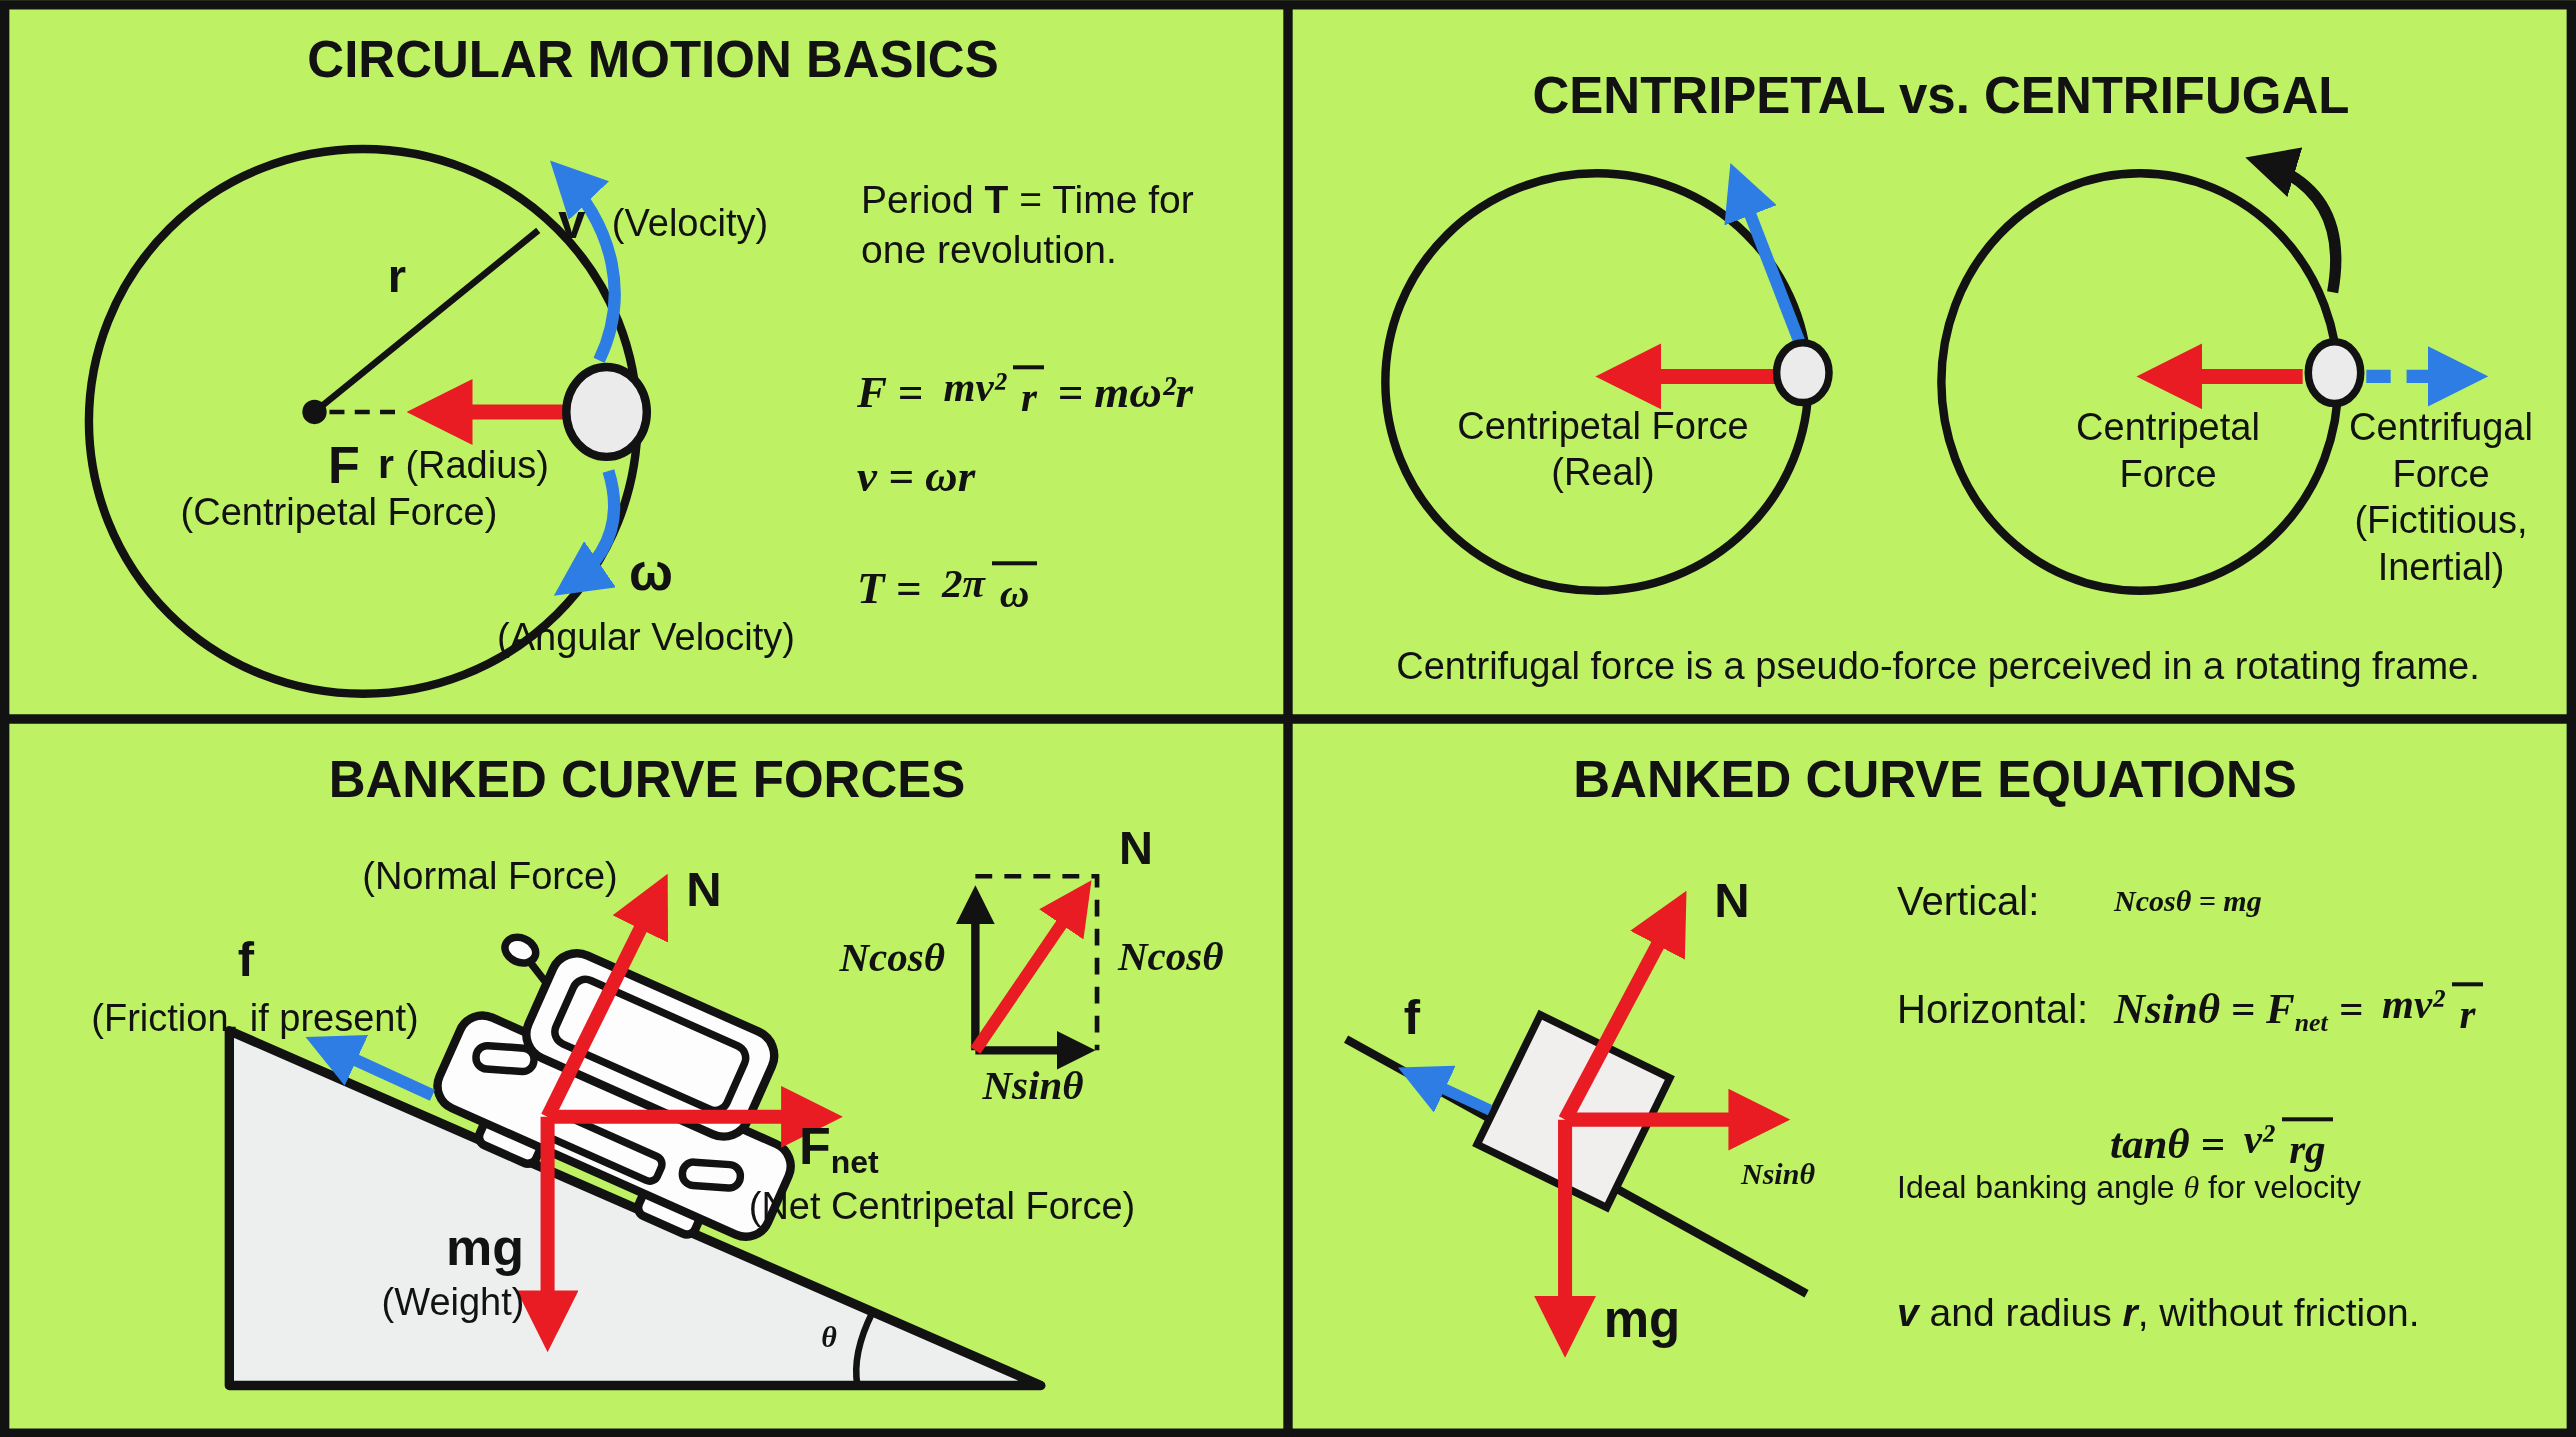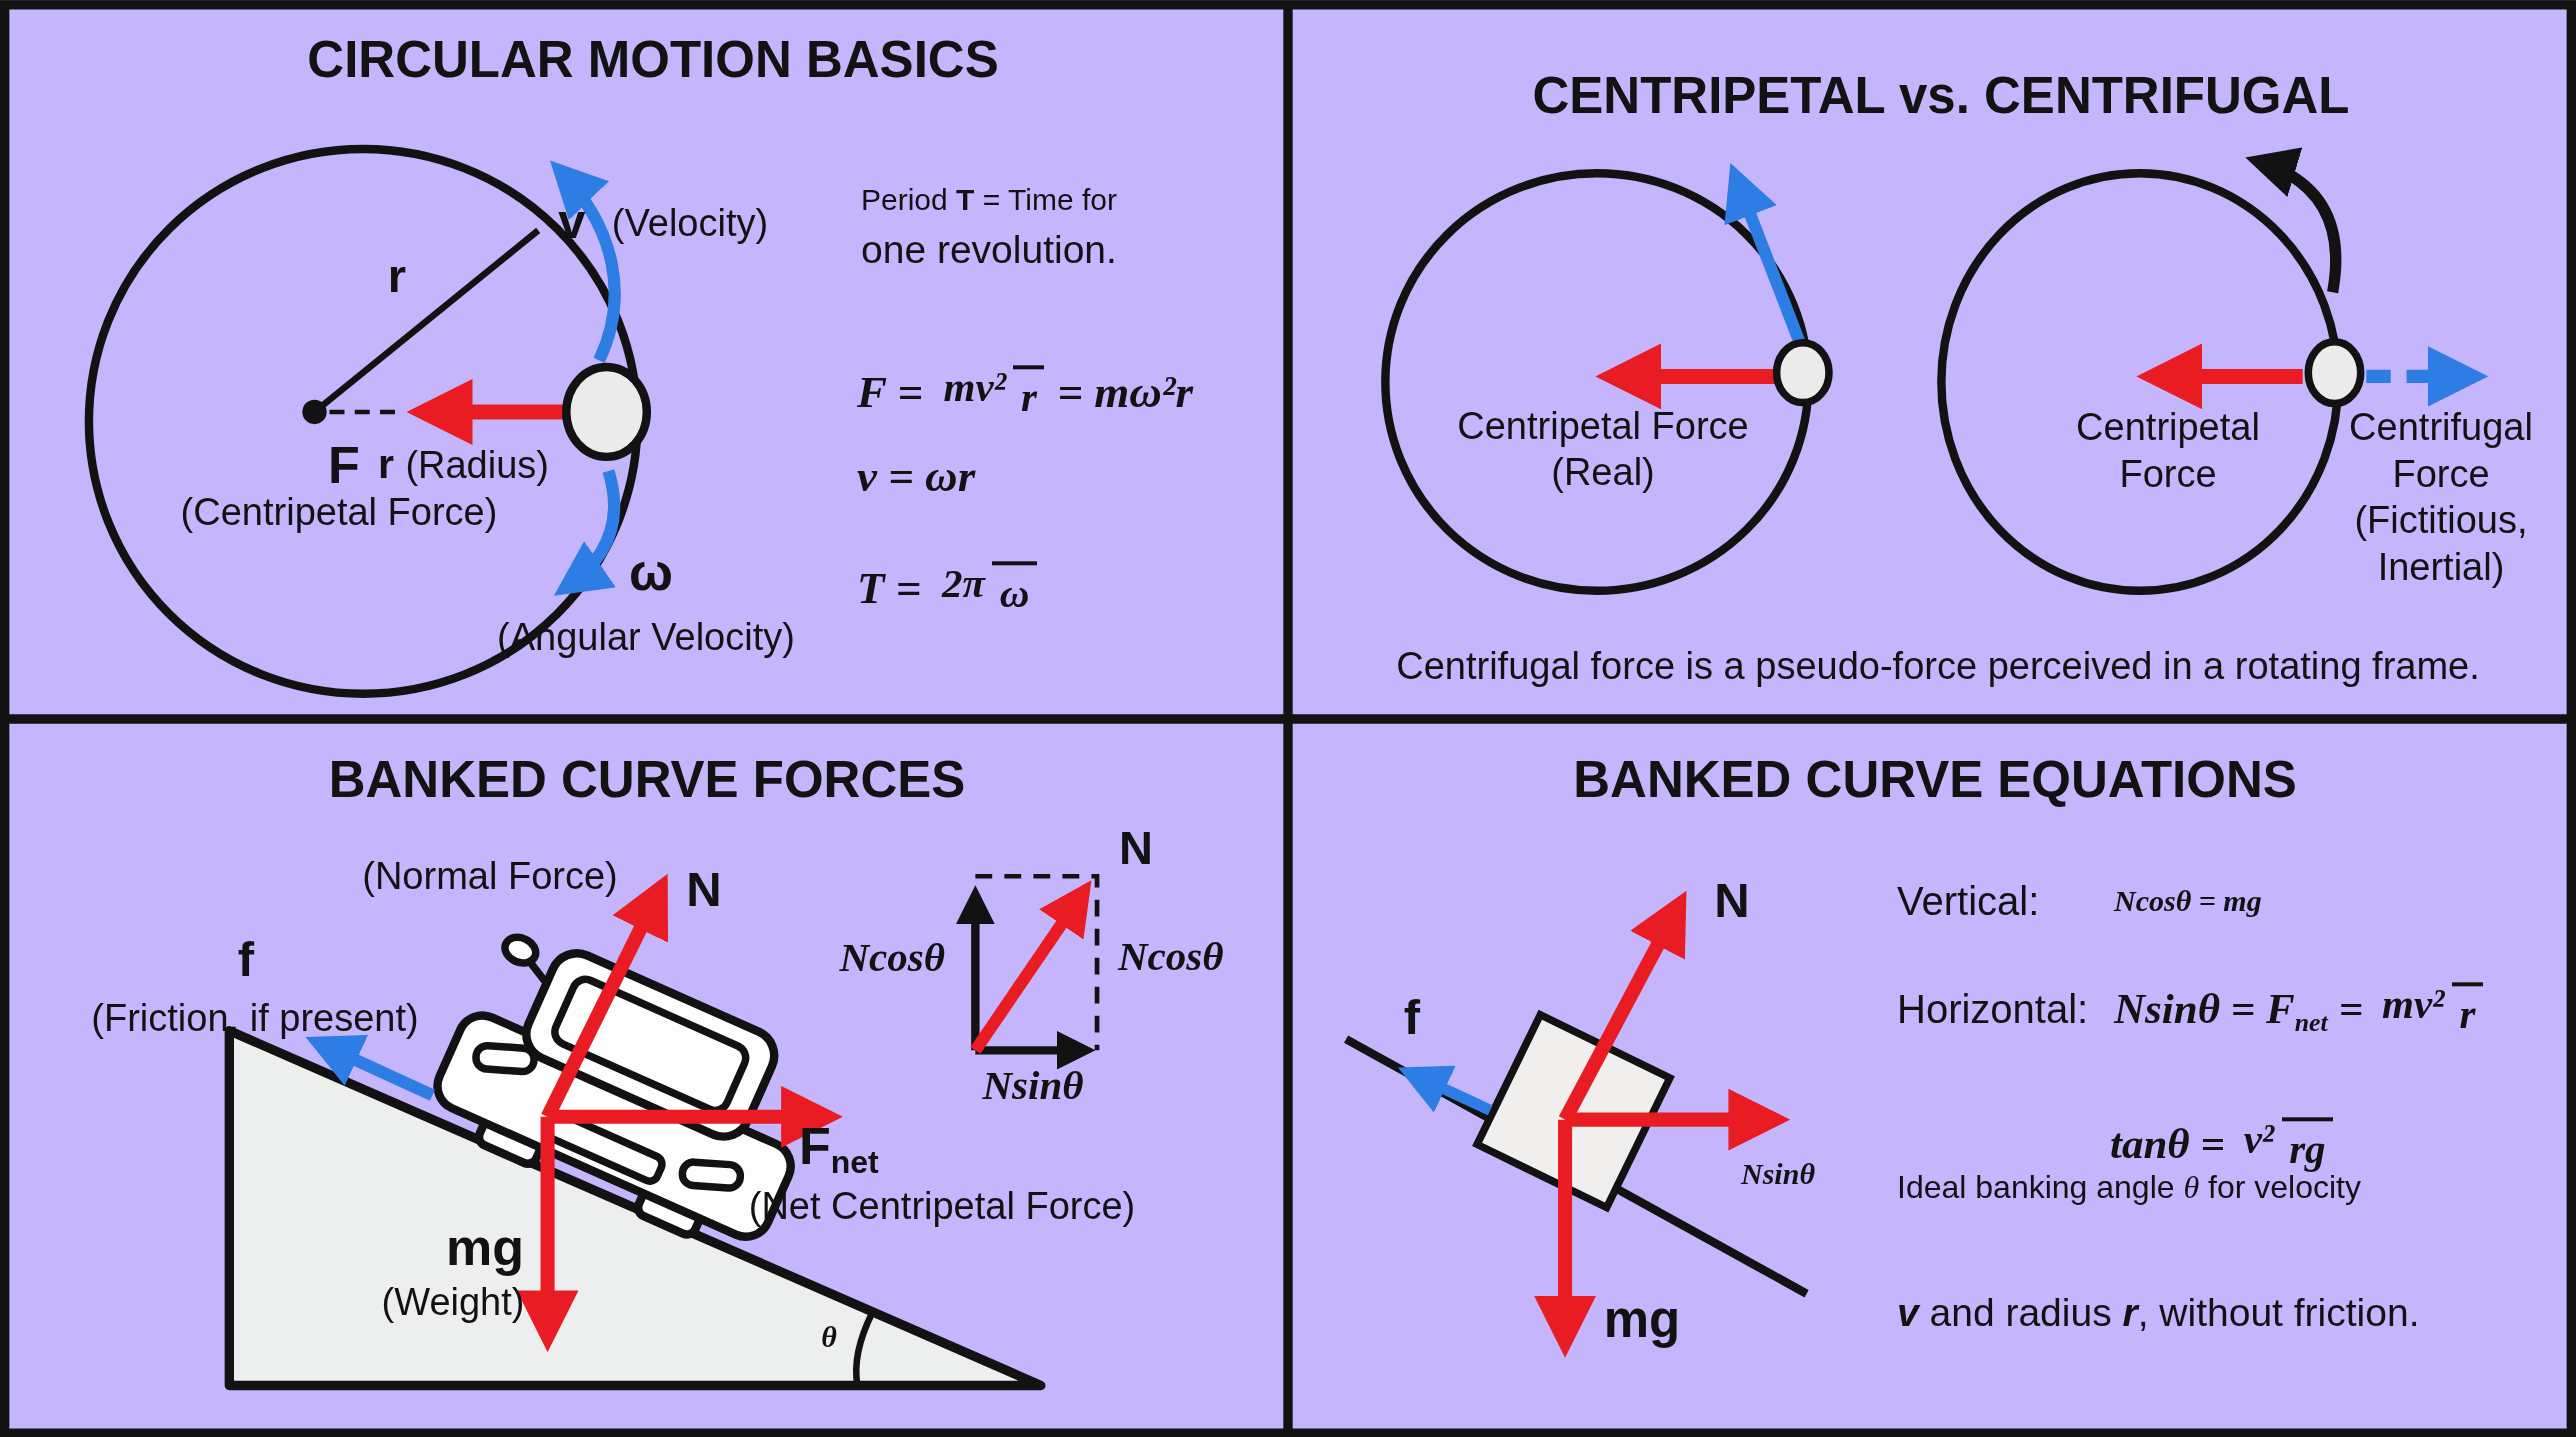--- a/index.html
+++ b/index.html
@@ -1,16 +1,16 @@
 <!DOCTYPE html>
 <html style="font-size:15px"><head>
 <meta charset="utf-8">
 <style>
   html,body{margin:0;padding:0;background:#e9e9e9;}
-  #stage{position:relative;width:2576px;height:1438px;background:#c4b5fd;overflow:hidden;
+  #stage{position:relative;width:2576px;height:1438px;background:#bef264;overflow:hidden;
          font-family:"Liberation Sans","DejaVu Sans",sans-serif;color:#121212;}
   #gfx{position:absolute;left:0;top:0;}
   .lbl{position:absolute;transform:translate(-50%,-50%);white-space:nowrap;line-height:1.12;text-align:center;}
   .lbl-left{position:absolute;transform:translate(0,-50%);white-space:nowrap;line-height:1.12;}
   .lbl-right{position:absolute;transform:translate(-100%,-50%);white-space:nowrap;}
   .title{font-weight:bold;font-size:51px;letter-spacing:0px;}
   .txt{font-size:38px;}
   .big{font-weight:bold;font-size:49px;}
   .mid{font-weight:bold;font-size:44px;}
   .math{font-family:"Liberation Serif","DejaVu Serif",serif;font-style:italic;font-weight:bold;}
@@ -122,21 +122,21 @@
   <div class="lbl txt" style="left:690px;top:223px;">(Velocity)</div>
   <div class="lbl big" style="left:344px;top:465px;font-size:52px;">F</div>
   <div class="lbl-left" style="left:378px;top:465px;font-size:41px;">
     <span style="font-weight:bold;">r</span>
     <span class="txt">(Radius)</span>
   </div>
   <div class="lbl txt" style="left:339px;top:512px;">(Centripetal Force)</div>
   <div class="lbl big" style="left:651px;top:572px;font-size:52px;">ω</div>
   <div class="lbl txt" style="left:646px;top:637px;">(Angular Velocity)</div>
 
-  <div class="lbl-left txt" style="left:861px;top:200px;font-size:30px;">
+  <div class="lbl-left txt" style="left:861px;top:200px;font-size:39px;">
     <span>Period </span><span style="font-weight:bold;">T</span><span> = Time for</span>
   </div>
   <div class="lbl-left txt" style="left:861px;top:250px;font-size:39px;">one revolution.</div>
 
   <div class="eq math" style="left:857px;top:392px;">
     <span>F =</span>
     <span class="frac m44">
       <span class="num">mv²</span>
       <span class="den">r</span>
     </span>

